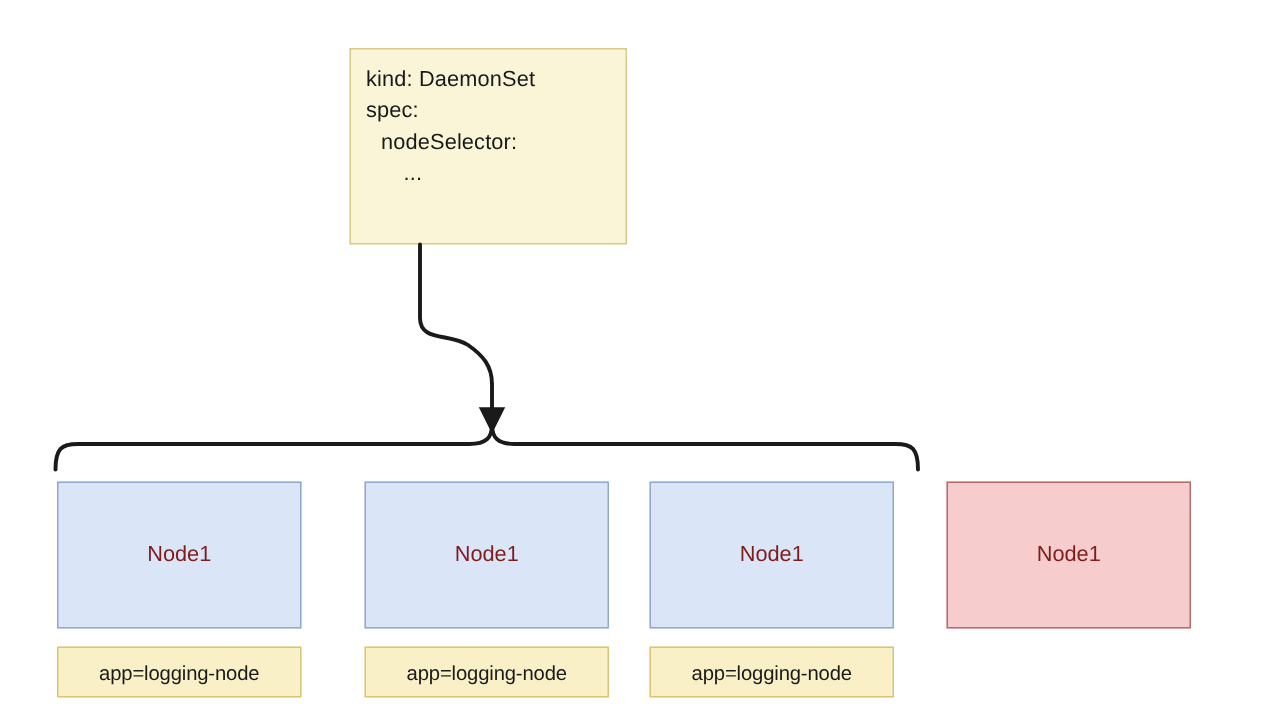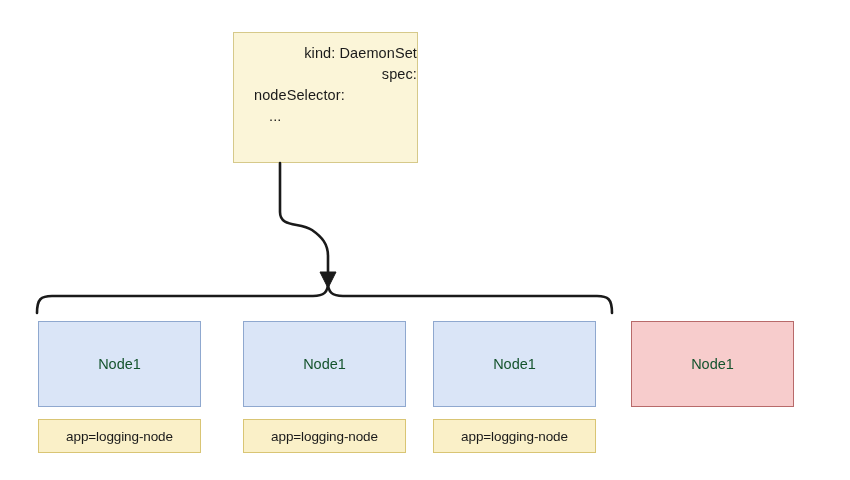--- a/index.html
+++ b/index.html
@@ -32,21 +32,21 @@
     border: 1px solid #d6c98a;
     padding: 10px 0 0 8px;
   }
   .yaml-line {
     font-size: 14.5px;
     line-height: 21px;
     color: #1a1a1a;
     white-space: pre;
     letter-spacing: 0.1px;
   }
-  .yaml-ind-0 { padding-left: 2px; text-align: right; }
+  .yaml-ind-0 { padding-left: 2px; }
   .yaml-ind-1 { padding-left: 12px; }
   .yaml-ind-2 { padding-left: 24px; }
   .yaml-ind-3 { padding-left: 27px; }
 
   
   .overlay-svg {
     position: absolute;
     left: 0;
     top: 0;
     width: 850px;
@@ -54,27 +54,27 @@
     pointer-events: none;
   }
 
   
   .node {
     position: absolute;
     top: 321px;
     width: 163px;
   }
   .node-body {
-    height: 86px;
+    height: 98px;
     box-sizing: border-box;
     display: flex;
     align-items: center;
     justify-content: center;
     font-size: 14.5px;
-    color: #14532d;
+    color: #7f1d1d;
   }
   .node-body.blue {
     background: #dae5f7;
     border: 1.5px solid #8fa8cf;
   }
   .node-body.red {
     background: #f7cccc;
     border: 1.5px solid #b86a6a;
   }
   .node-label {

